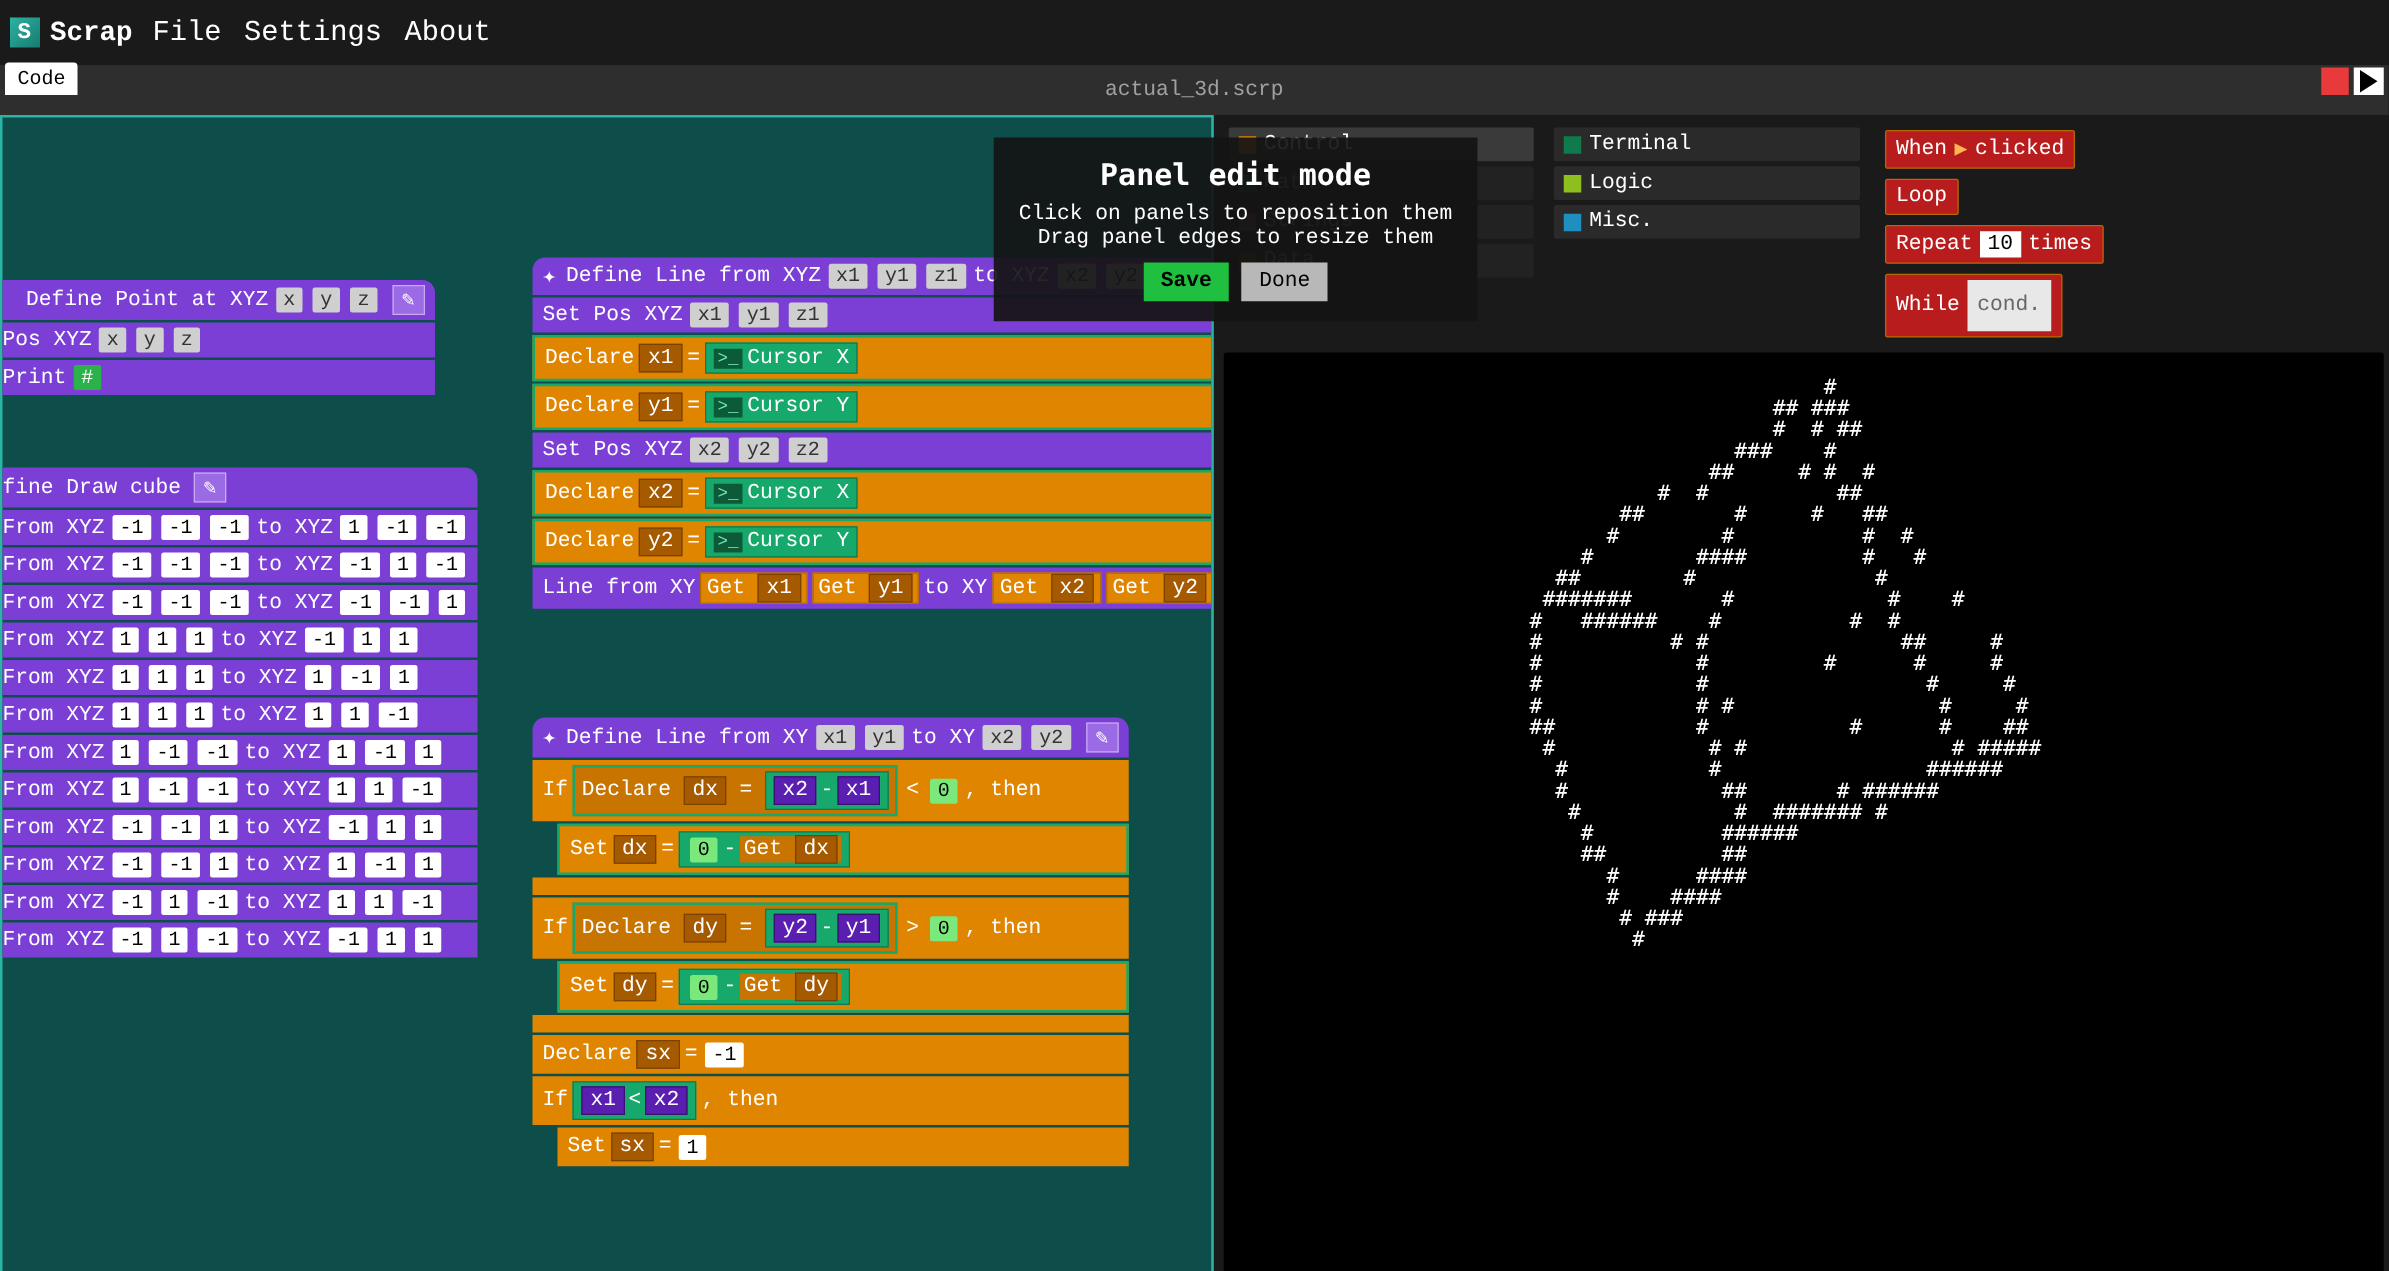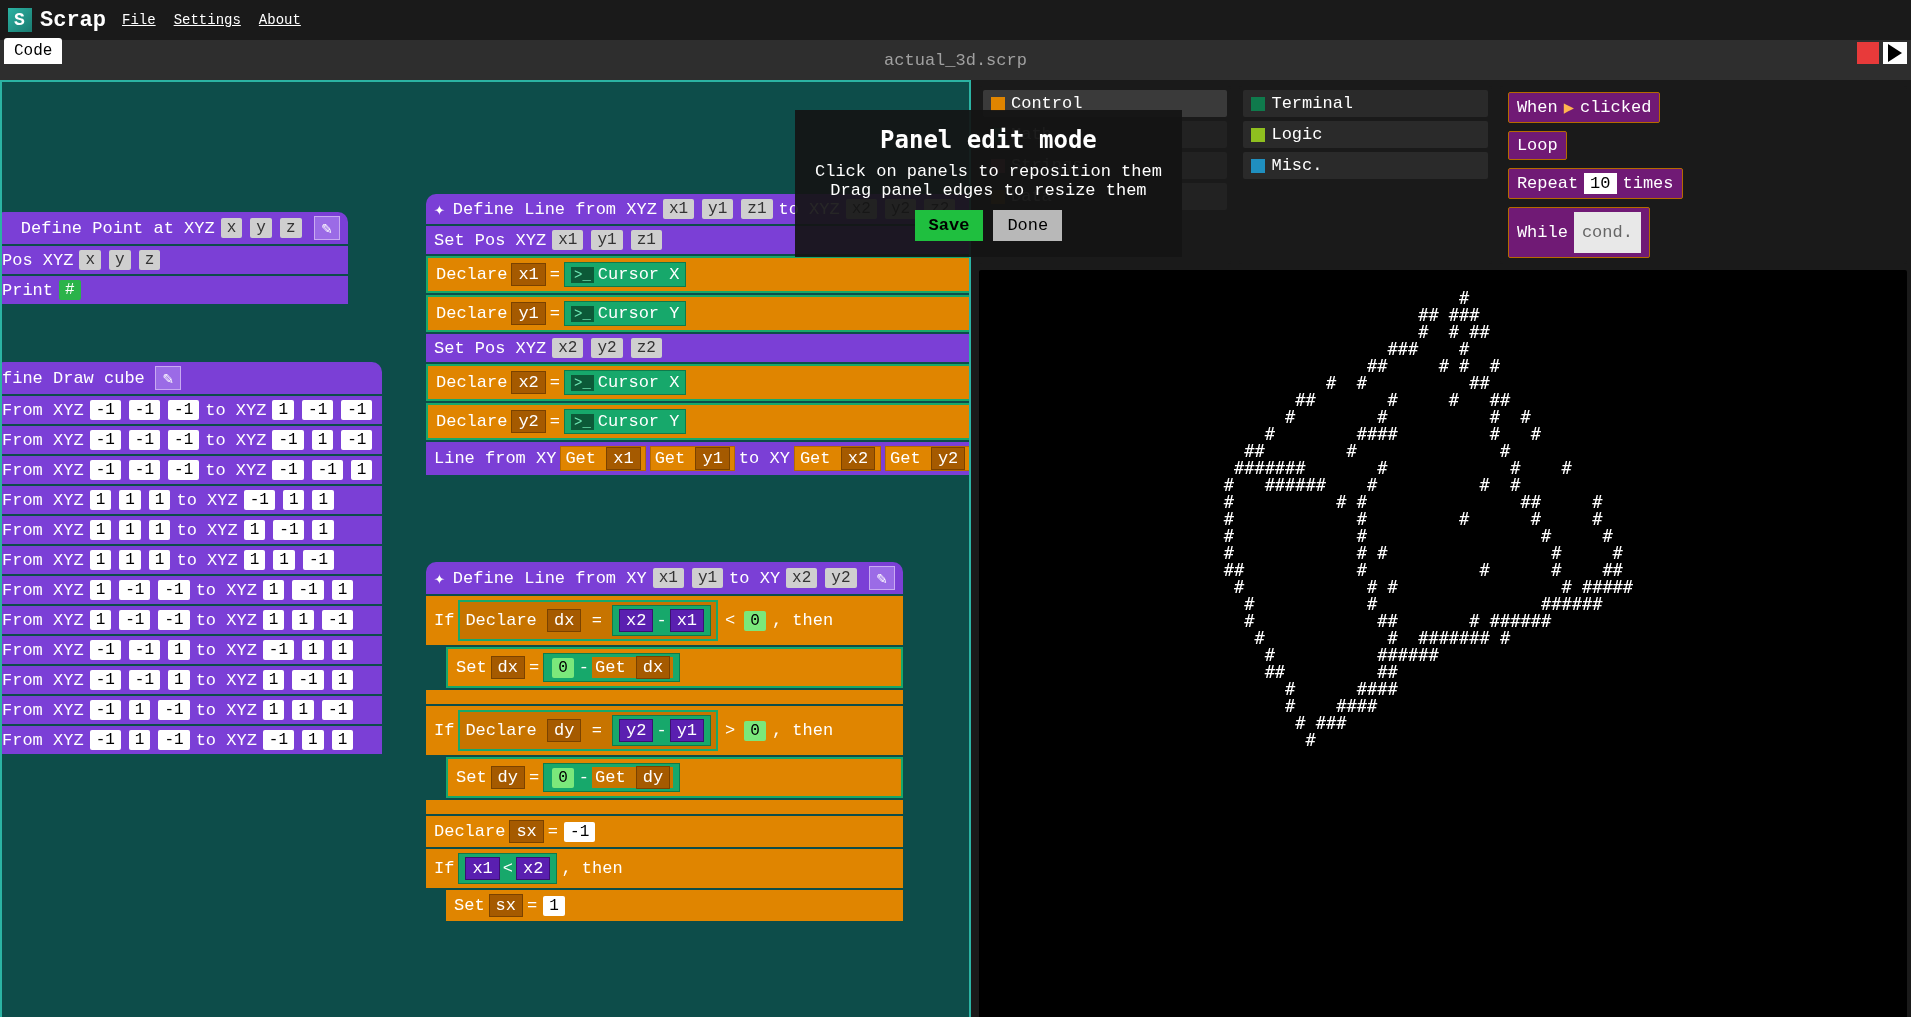--- a/index.html
+++ b/index.html
@@ -9,42 +9,42 @@
   color: #fff;
   width: 1911px;
   height: 1017px;
   overflow: hidden;
   font-size: 17px;
 }
 .topbar {
   display: flex;
   align-items: center;
   background: #1a1a1a;
-  height: 40px;
+  height: 52px;
   padding: 0 8px;
   gap: 16px;
 }
 .logo-box {
   display: flex;
   align-items: center;
   gap: 8px;
   font-weight: bold;
   font-size: 22px;
 }
 .logo-icon {
   width: 24px; height: 24px;
   background: linear-gradient(135deg,#2bb3a3,#1a7a70);
   display: inline-block;
   position: relative;
 }
 .logo-icon::after{
   content:"S"; position:absolute; color:#fff; font-size:18px; font-weight:bold;
   left:6px; top:2px;
 }
-.menu { display:flex; gap:18px; font-size:14px;text-decoration:underline;}
+.menu { display:flex; gap:18px; font-size:23px;}
 .menu span{cursor:pointer;}
 .infobar {
   height: 40px;
   background: #2e2e2e;
   display: flex;
   align-items: center;
   position: relative;
 }
 .code-tab {
   position:absolute; left:4px; top:-2px;
@@ -135,21 +135,21 @@
 .cat-item.active{background:#3a3a3a;}
 .cat-sw{width:14px;height:14px;}
 
 .blocks-palette{
   background:#1a1a1a;border-radius:3px;
   padding:6px 8px;
   display:flex;flex-direction:column;gap:8px;
   align-items:flex-start;
 }
 .pblk{
-  background:#701a75;color:#fff;
+  background:#b91c1c;color:#fff;
   padding:4px 8px;border-radius:2px;
   display:flex;align-items:center;gap:6px;
   border:1px solid #b56a00;
 }
 .pblk .flag{color:#ffb550;}
 .pblk .slot{background:#fff;color:#000;padding:1px 6px;}
 .pblk .slot-gray{background:#e8e8e8;color:#666;padding:11px 8px;}
 
 .output{
   flex:1;

